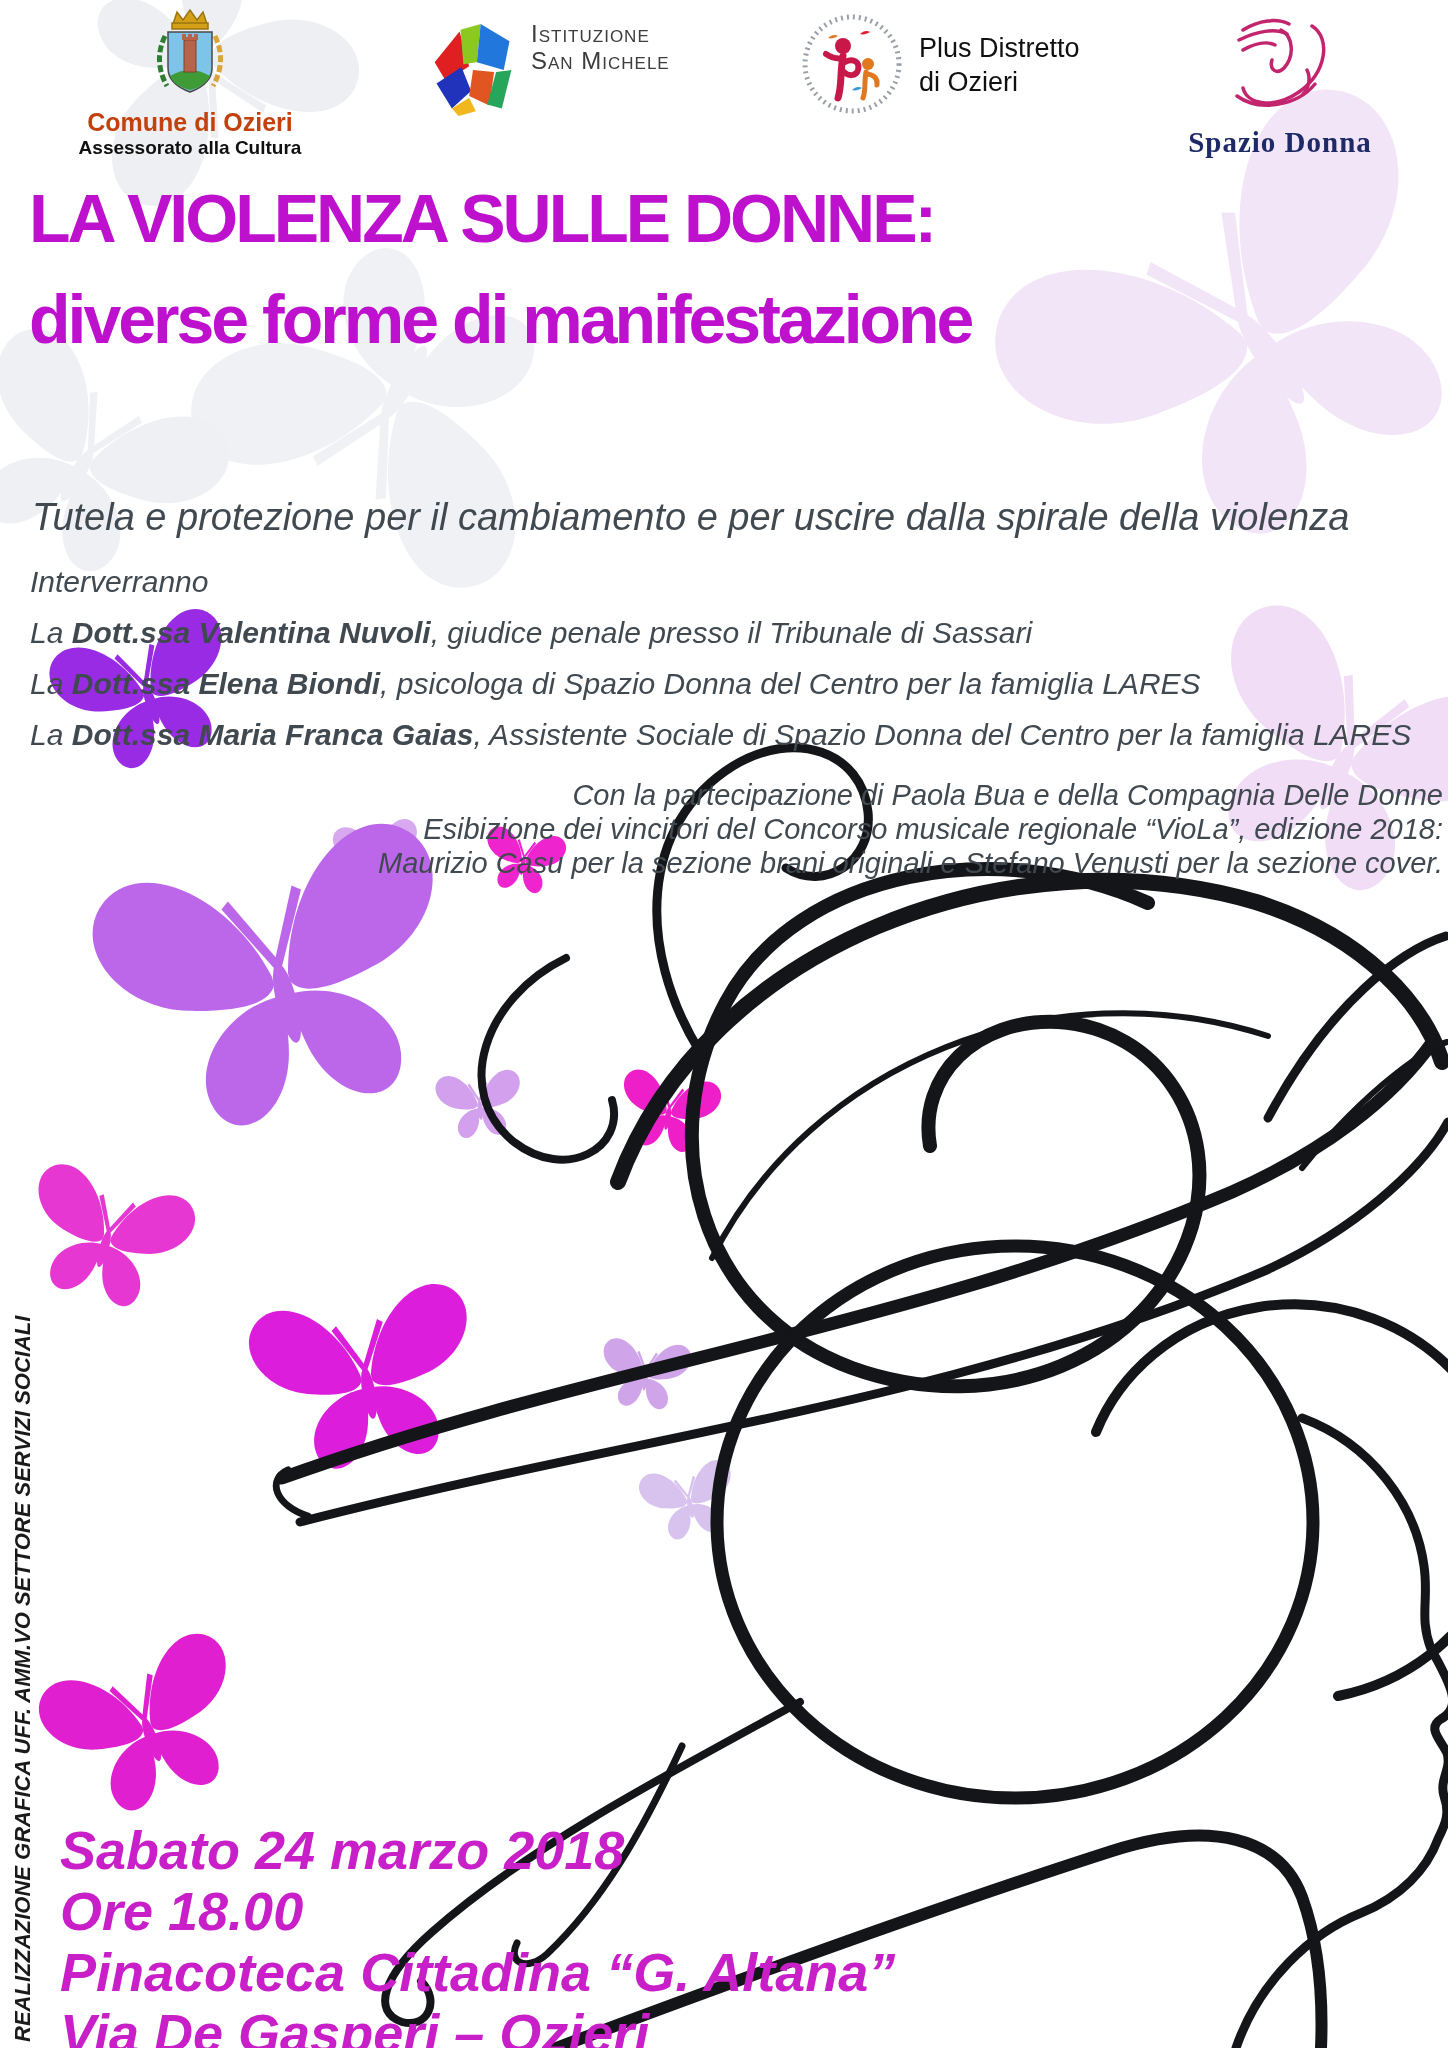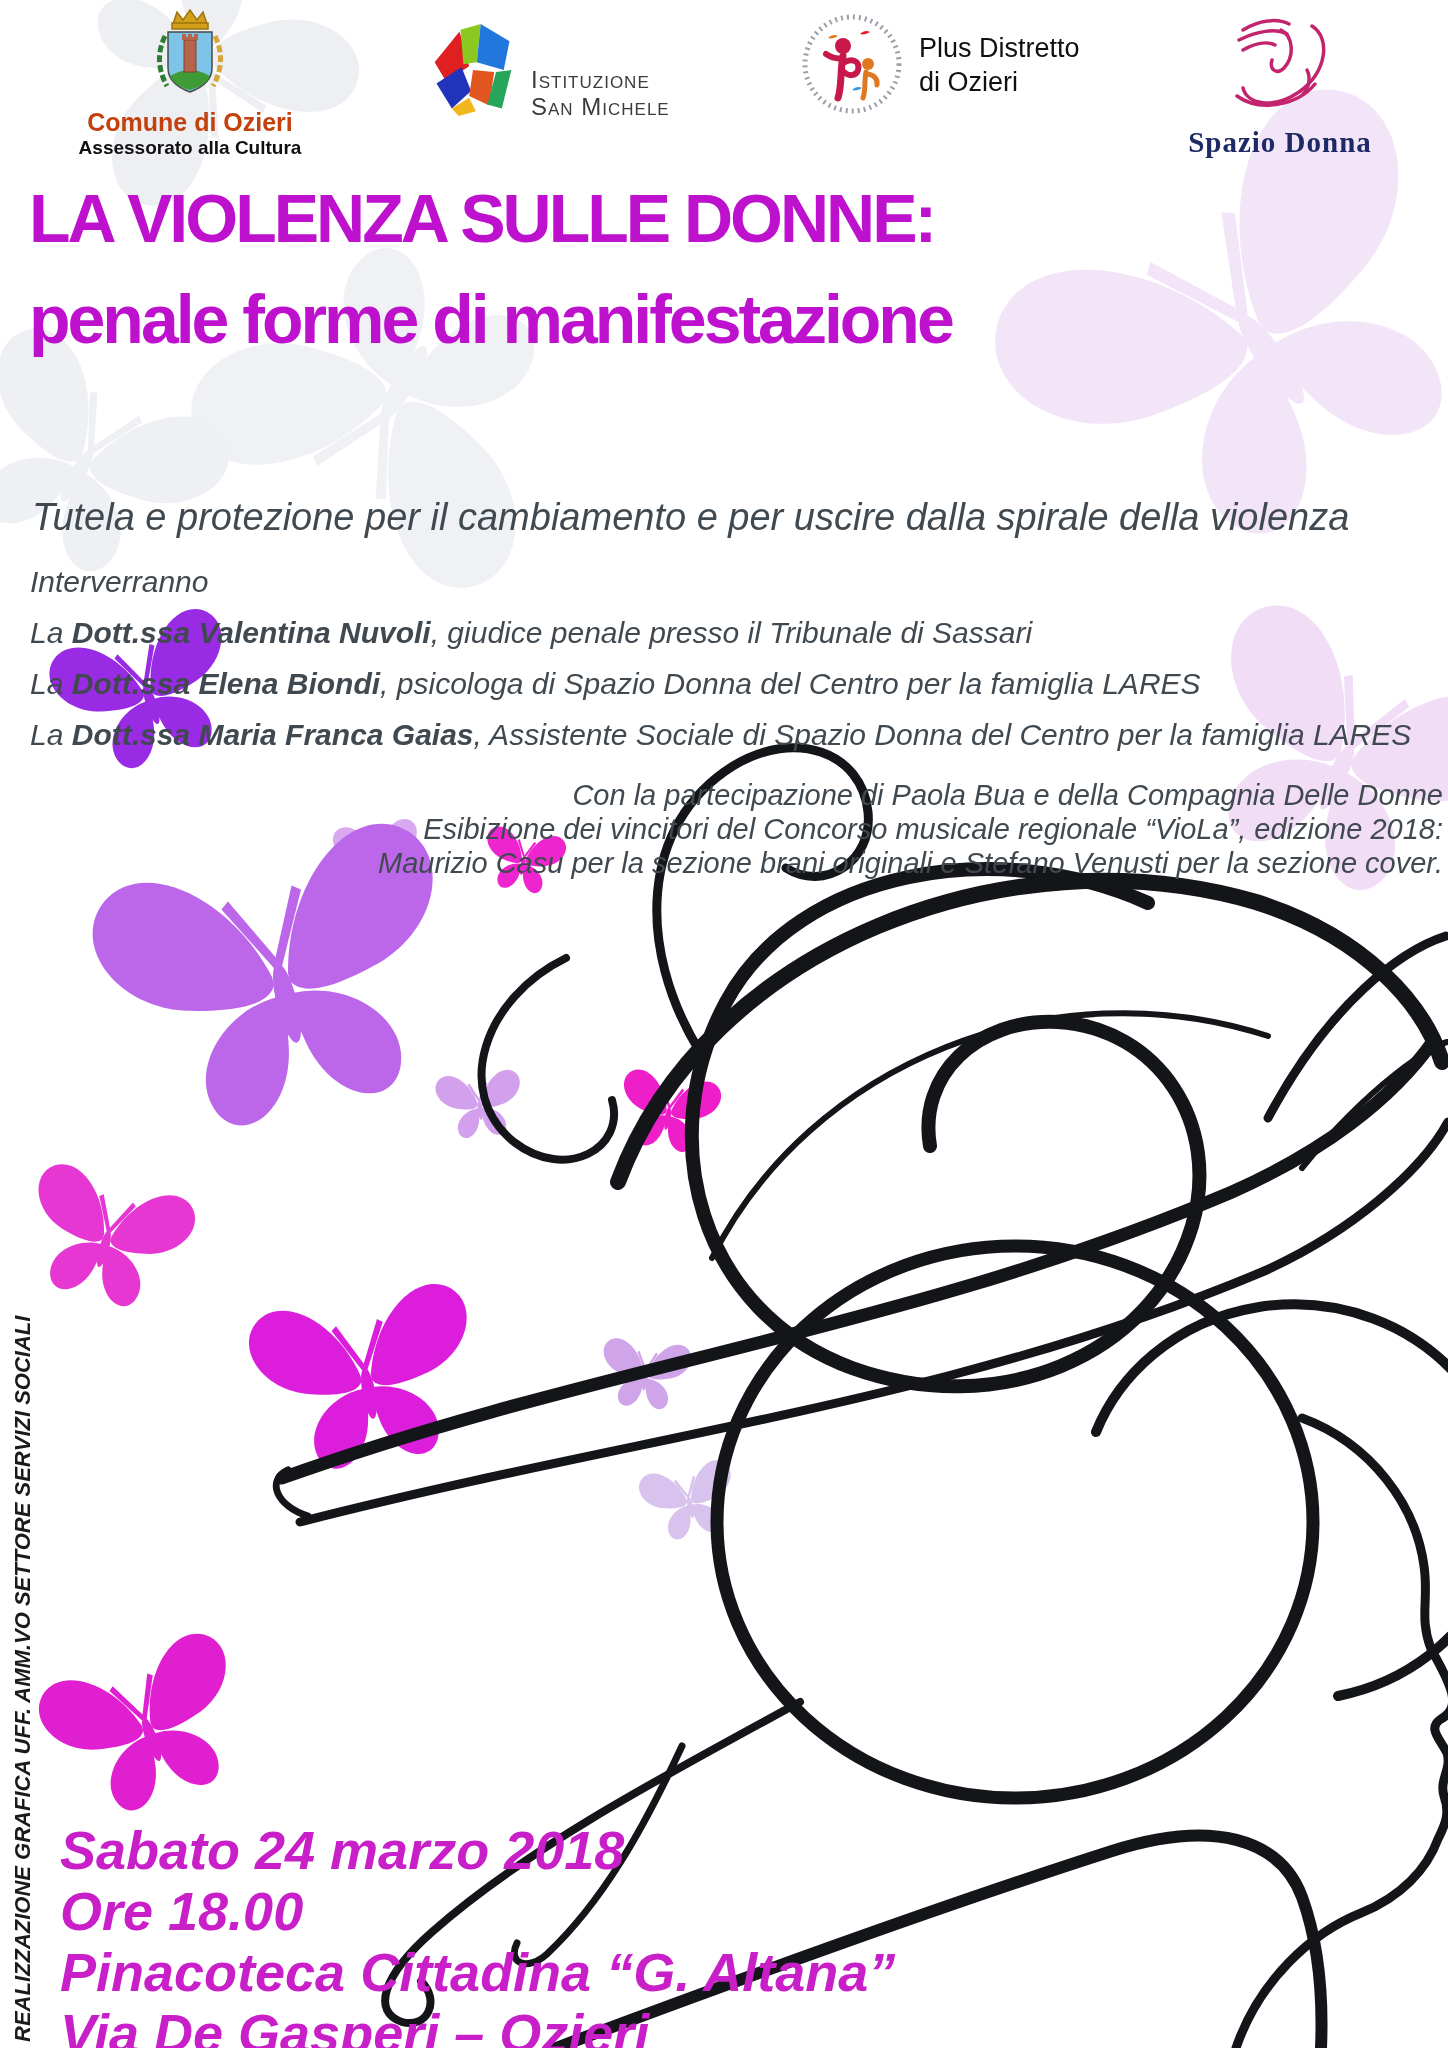--- a/index.html
+++ b/index.html
@@ -8,21 +8,21 @@
   .layer{position:absolute;left:0;top:0;width:1448px;height:2048px;}
   .bg-art{z-index:1;}
   .main-art{z-index:2;}
   
   .logos{position:absolute;left:0;top:0;width:1448px;height:175px;z-index:3;}
   .logo{position:absolute;text-align:center;}
   .logo-comune{left:60px;top:6px;width:260px;}
   .comune-name{font-size:25px;font-weight:bold;color:#c2410c;margin-top:2px;}
   .comune-dept{font-size:19px;font-weight:bold;color:#101010;}
   .logo-sm{left:425px;top:20px;width:300px;text-align:left;}
-  .sm-row{display:flex;align-items:flex-end;gap:10px;}
+  .sm-row{display:flex;align-items:flex-start;gap:10px;}
   .sm-text{font-variant:small-caps;font-size:24px;line-height:27px;color:#3c3c3c;letter-spacing:1px;}
   .logo-plus{left:800px;top:12px;width:330px;text-align:left;}
   .plus-row{display:flex;align-items:center;gap:14px;}
   .plus-text{font-size:27px;line-height:34px;color:#101010;}
   .logo-spazio{left:1180px;top:8px;width:200px;}
   .spazio-text{font-family:"Liberation Serif",serif;font-weight:bold;font-size:29px;
                color:#1d2a66;letter-spacing:1px;margin-top:0px;}
   
   .title{position:absolute;left:29px;top:168px;z-index:3;margin:0;
          font-size:68px;font-weight:bold;letter-spacing:-3px;line-height:101px;
@@ -170,21 +170,21 @@
           <path d="M 22 88 C 44 104, 82 98, 100 76"></path>
           <path d="M 92 62 C 96 70, 94 80, 88 86"></path>
         </g>
       </svg>
       <div class="spazio-text">Spazio Donna</div>
     </div>
   </header>
 
   <h1 class="title">
     <div>LA VIOLENZA SULLE DONNE:</div>
-    <div>penale forme di manifestazione</div>
+    <div>diverse forme di manifestazione</div>
   </h1>
 
   <div class="subtitle">Tutela e protezione per il cambiamento e per uscire dalla spirale della violenza</div>
 
   <div class="speakers">
     <div>Interverranno</div>
     <div><span>La </span><b>Dott.ssa Valentina Nuvoli</b><span>, giudice penale presso il Tribunale di Sassari</span></div>
     <div><span>La </span><b>Dott.ssa Elena Biondi</b><span>, psicologa di Spazio Donna del Centro per la famiglia LARES</span></div>
     <div><span>La </span><b>Dott.ssa Maria Franca Gaias</b><span>, Assistente Sociale di Spazio Donna del Centro per la famiglia LARES</span></div>
   </div>

